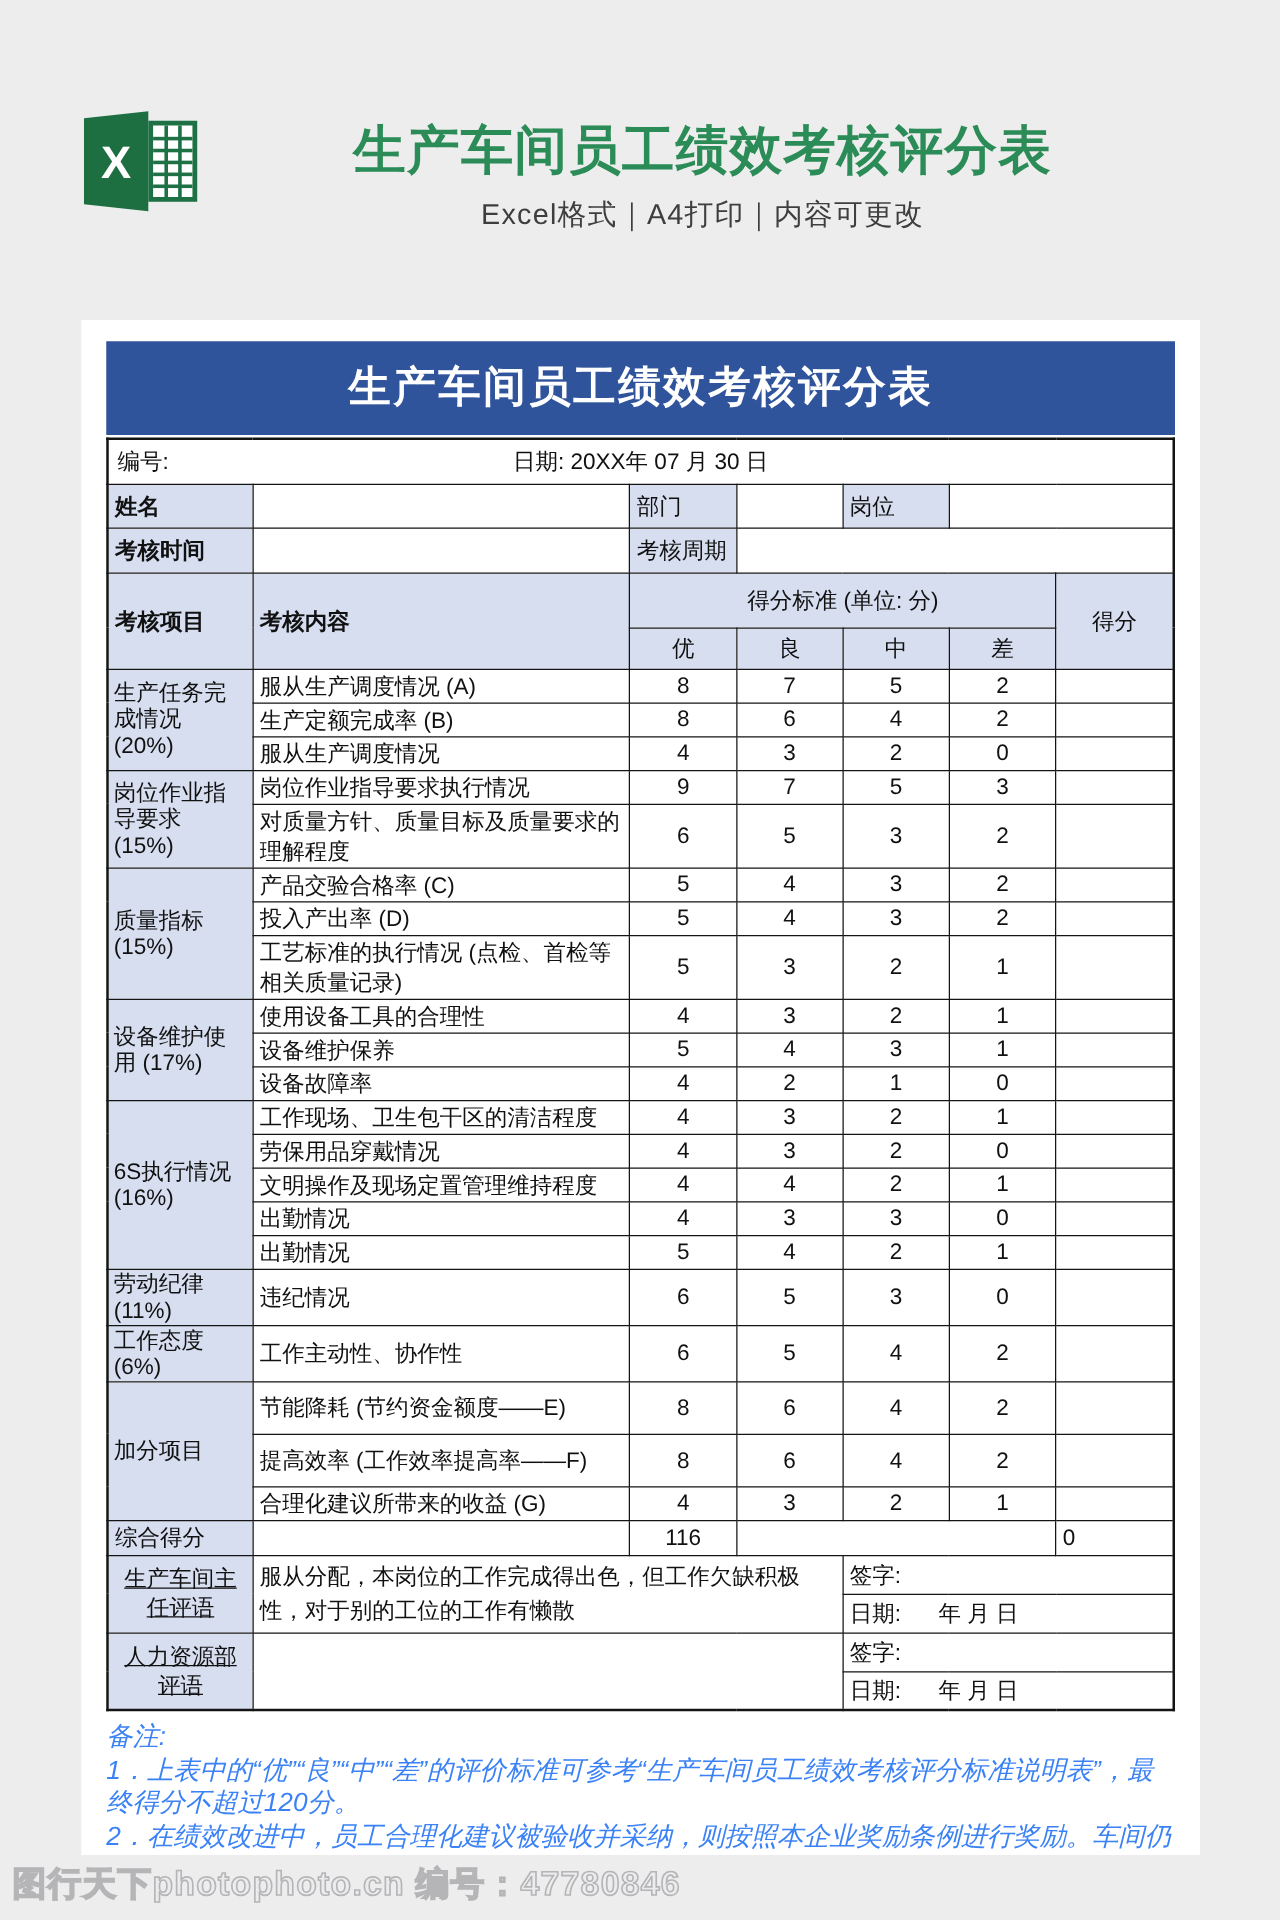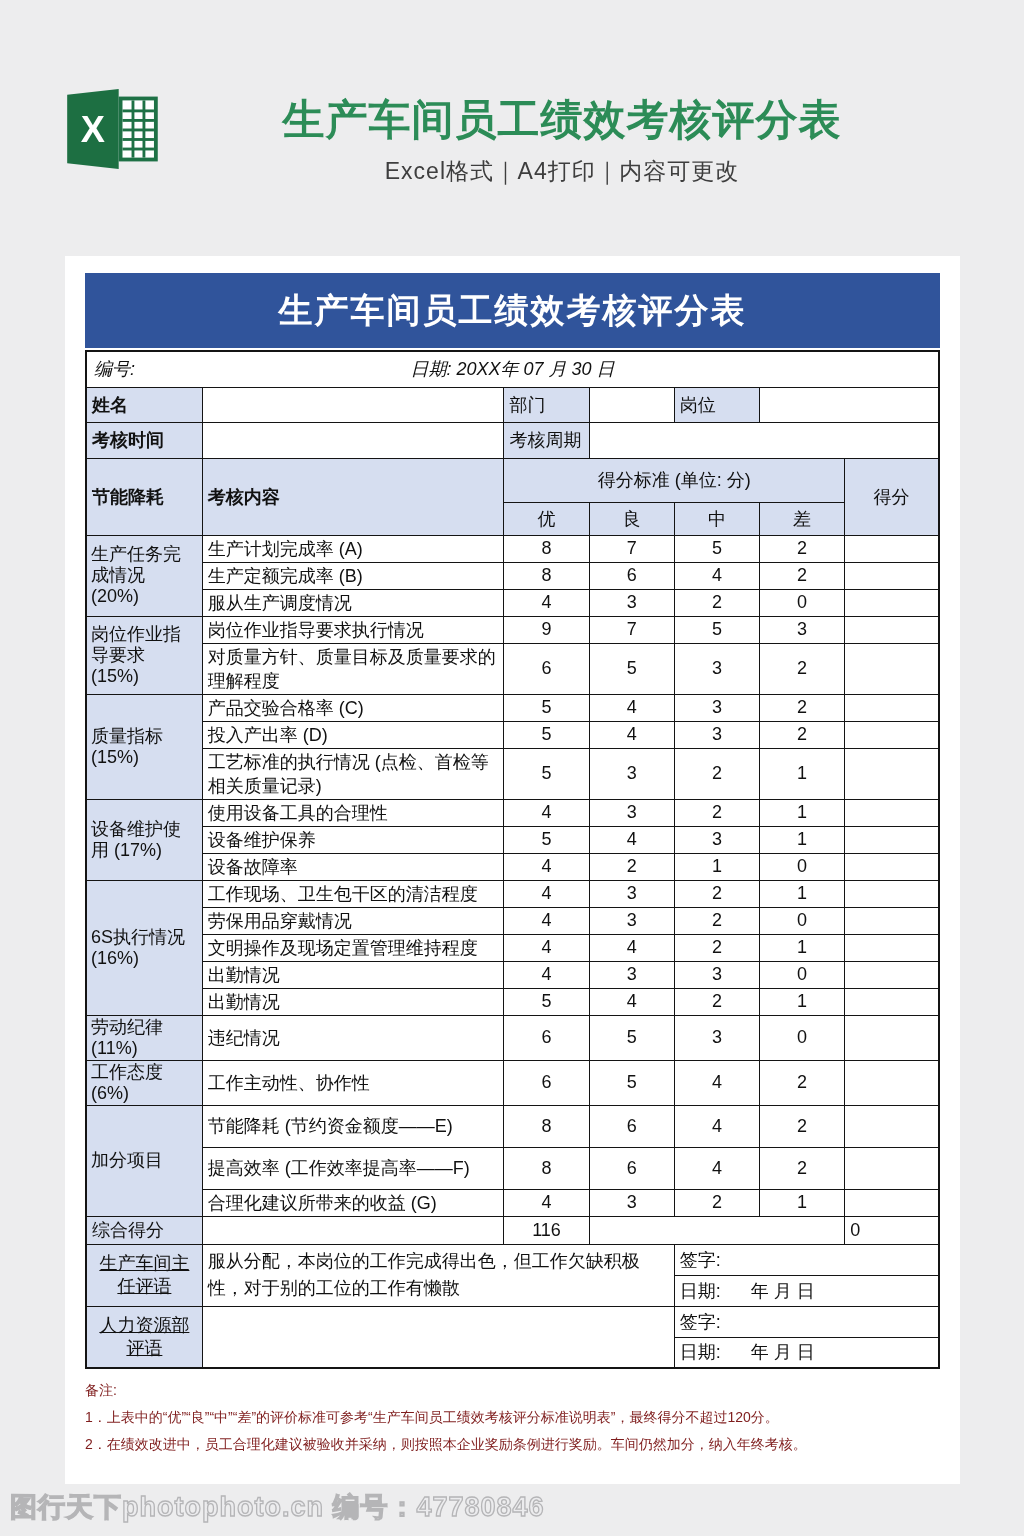--- a/index.html
+++ b/index.html
@@ -42,31 +42,31 @@
     margin:2px 20px 0 20px;width:855px;table-layout:fixed;
     border-collapse:collapse;border:2px solid var(--line);
     font-size:18px;
   }
   td.cell{border:1.5px solid var(--line);padding:1px 5px;vertical-align:middle;overflow:hidden;}
   td.hd{background:var(--cell-blue);font-weight:bold;text-align:left;}
   td.hd-light{background:var(--cell-blue);text-align:left;}
   td.ctr{text-align:center;}
   td.left{text-align:left;}
   td.glabel{background:var(--cell-blue);text-align:left;line-height:21px;padding:1px 4px;}
-  .r-no{height:36px;font-style:italic;}  .r-name{height:35px;} .r-time{height:36px;}
+  .r-no{height:36px;}  .r-name{height:35px;} .r-time{height:36px;}
   .r-head1{height:44px;} .r-head2{height:33px;}
   .r-std{height:27px;} .r-tall{height:42px;} .r-mid{height:42px;}
   .r-total{height:28px;} .r-cmt{height:31px;}
   .no-cell{position:relative;text-align:center;padding-left:70px;}
   .no-cell .no-label{position:absolute;left:7px;top:50%;transform:translateY(-50%);}
   .cmt-label{background:var(--cell-blue);text-align:center;line-height:23px;text-decoration:underline;}
   .cmt-text{line-height:27px;padding:2px 6px;}
   .pre{white-space:pre;}
   
-  .notes{margin:8px 20px 0 20px;font-size:14px;line-height:26px;color:#7f1d1d;}
+  .notes{margin:8px 20px 0 20px;font-size:21px;line-height:26px;color:#3b82f6;font-style:italic;}
   .note{margin-top:1px;}
   
   .watermark{
     position:absolute;left:10px;top:1489px;
     font-size:27px;font-weight:bold;letter-spacing:1px;
     color:rgba(237,237,238,0.25);
     -webkit-text-stroke:1.3px #b5b5b7;
   }
 </style>
 </head>
@@ -120,37 +120,37 @@
         <td class="cell hd-light">岗位</td>
         <td class="cell" colspan="2"></td>
       </tr>
       <tr class="r-time">
         <td class="cell hd">考核时间</td>
         <td class="cell"></td>
         <td class="cell hd-light">考核周期</td>
         <td class="cell" colspan="4"></td>
       </tr>
       <tr class="r-head1">
-        <td class="cell hd" rowspan="2">节能降耗</td>
+        <td class="cell hd" rowspan="2">考核项目</td>
         <td class="cell hd left" rowspan="2">考核内容</td>
         <td class="cell hd-light ctr" colspan="4">得分标准 (单位: 分)</td>
         <td class="cell hd-light ctr" rowspan="2">得分</td>
       </tr>
       <tr class="r-head2">
         <td class="cell hd-light ctr">优</td>
         <td class="cell hd-light ctr">良</td>
         <td class="cell hd-light ctr">中</td>
         <td class="cell hd-light ctr">差</td>
       </tr>
     </tbody>
 
     <tbody id="group-rows">
         <tr class="r-std">
           <td class="cell glabel" rowspan="3">生产任务完成情况 (20%)</td>
-          <td class="cell left">生产计划完成率 (A)</td>
+          <td class="cell left">服从生产调度情况 (A)</td>
           <td class="cell ctr">8</td>
           <td class="cell ctr">7</td>
           <td class="cell ctr">5</td>
           <td class="cell ctr">2</td>
           <td class="cell"></td>
         </tr>
         <tr class="r-std">
           <td class="cell left">生产定额完成率 (B)</td>
           <td class="cell ctr">8</td>
           <td class="cell ctr">6</td>

